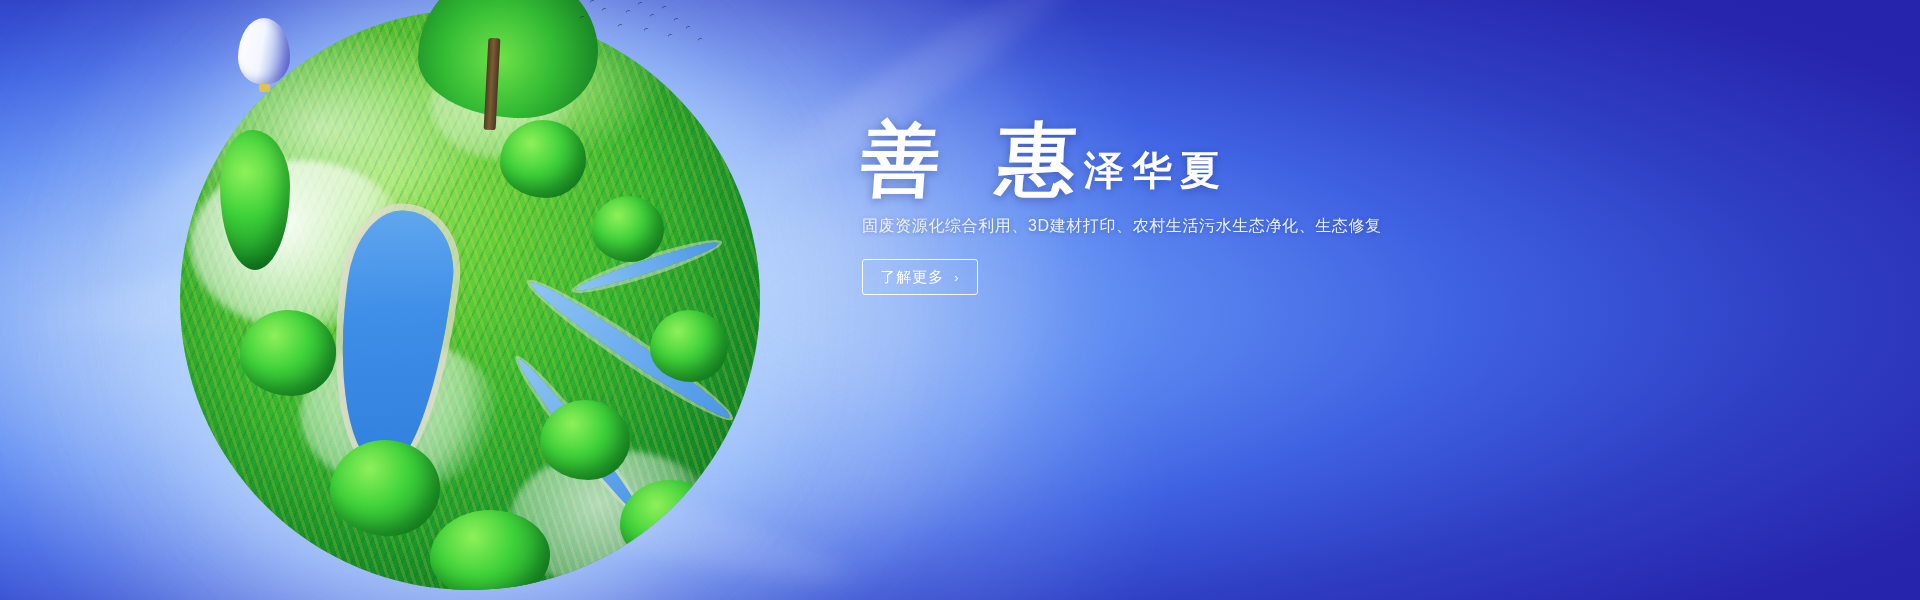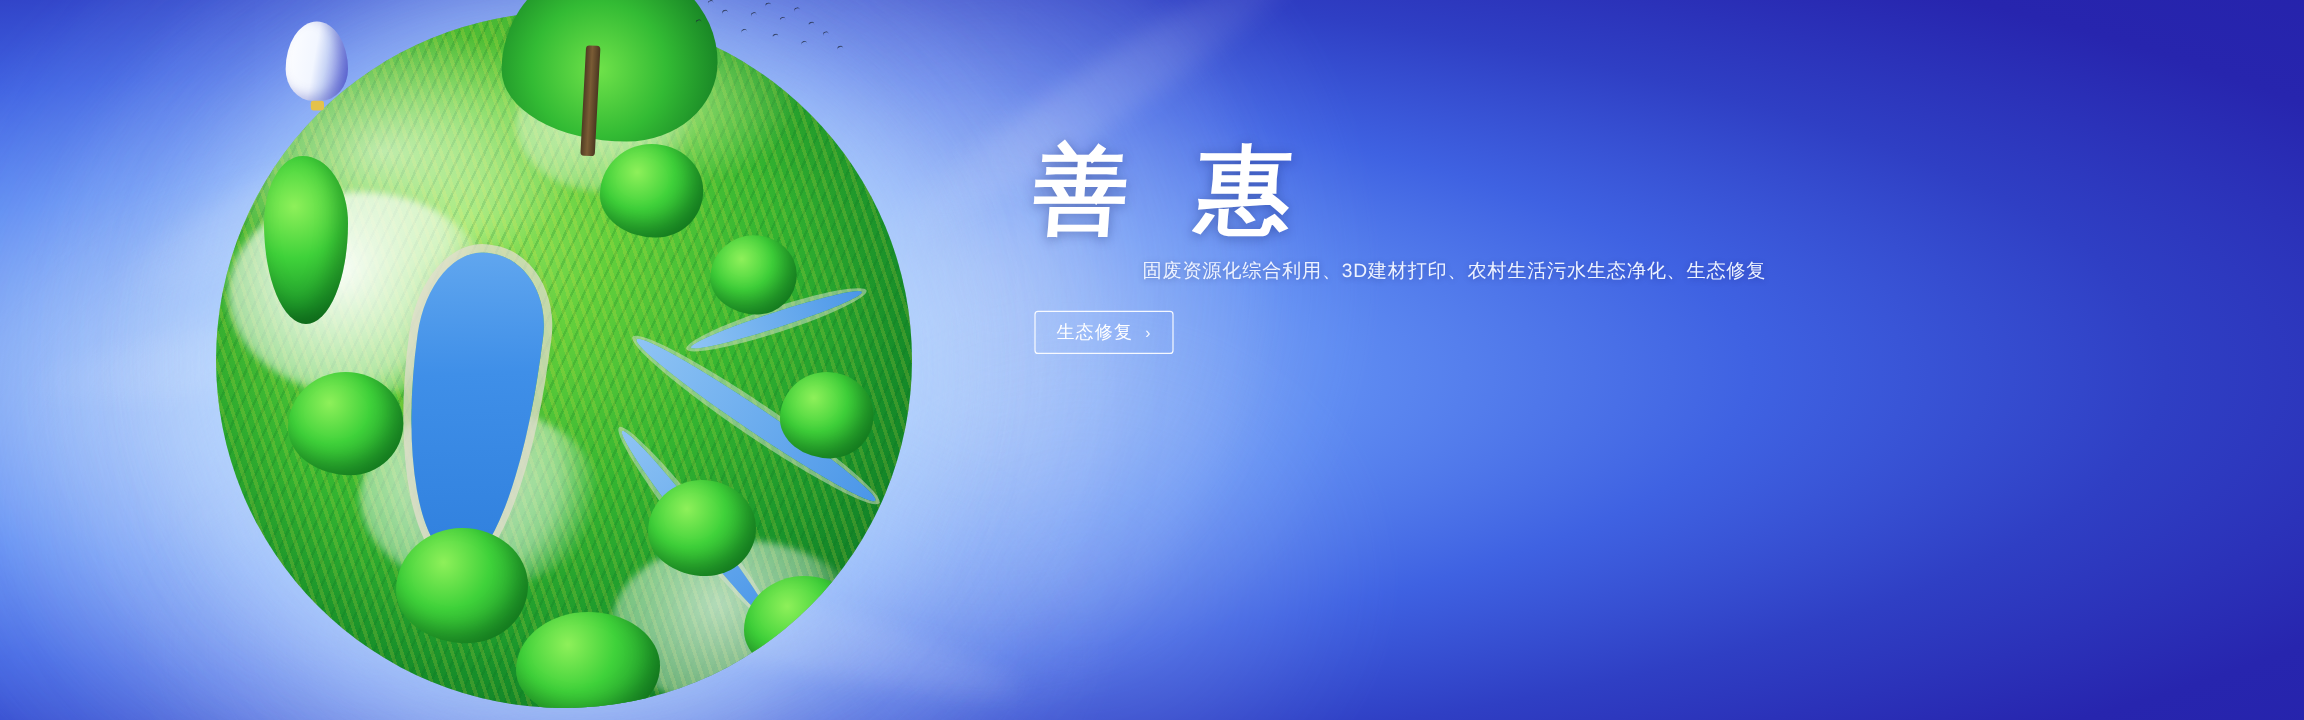--- a/index.html
+++ b/index.html
@@ -107,21 +107,20 @@
   .tagline{
     margin-top:22px;
     font-size:25px;font-weight:400;letter-spacing:9px;
     color:#f3f6ff;white-space:nowrap;
     text-shadow:0 1px 6px rgba(10,20,90,.30);
   }
   .desc{
     margin-top:18px;
     font-size:16px;letter-spacing:.6px;color:#eef3ff;white-space:nowrap;
     text-shadow:0 1px 5px rgba(10,20,90,.30);
-    text-align:center;
   }
   .more-btn{
     margin-top:22px;display:inline-flex;align-items:center;justify-content:center;
     gap:10px;width:116px;height:36px;
     border:1px solid rgba(255,255,255,.92);border-radius:3px;
     background:transparent;color:#fff;font-size:15px;letter-spacing:1px;
     cursor:pointer;
   }
   .more-btn .chev{font-size:13px;opacity:.95;}
 </style>
@@ -193,24 +192,25 @@
         <span style="left:430px;top:36px;"></span>
     </div>
   </div>
 
   <div class="content">
 
     <div class="headline">
       <span class="calli">善</span>
       <span class="gap"></span>
       <span class="calli">惠</span>
+      <span class="sub-han">泽华夏</span>
     </div>
 
 
     <div class="desc">固废资源化综合利用、3D建材打印、农村生活污水生态净化、生态修复</div>
 
     <button class="more-btn">
-      <span>生态修复</span>
+      <span>了解更多</span>
       <span class="chev">›</span>
     </button>
 
   </div>
 </div>
 
 </body></html>

